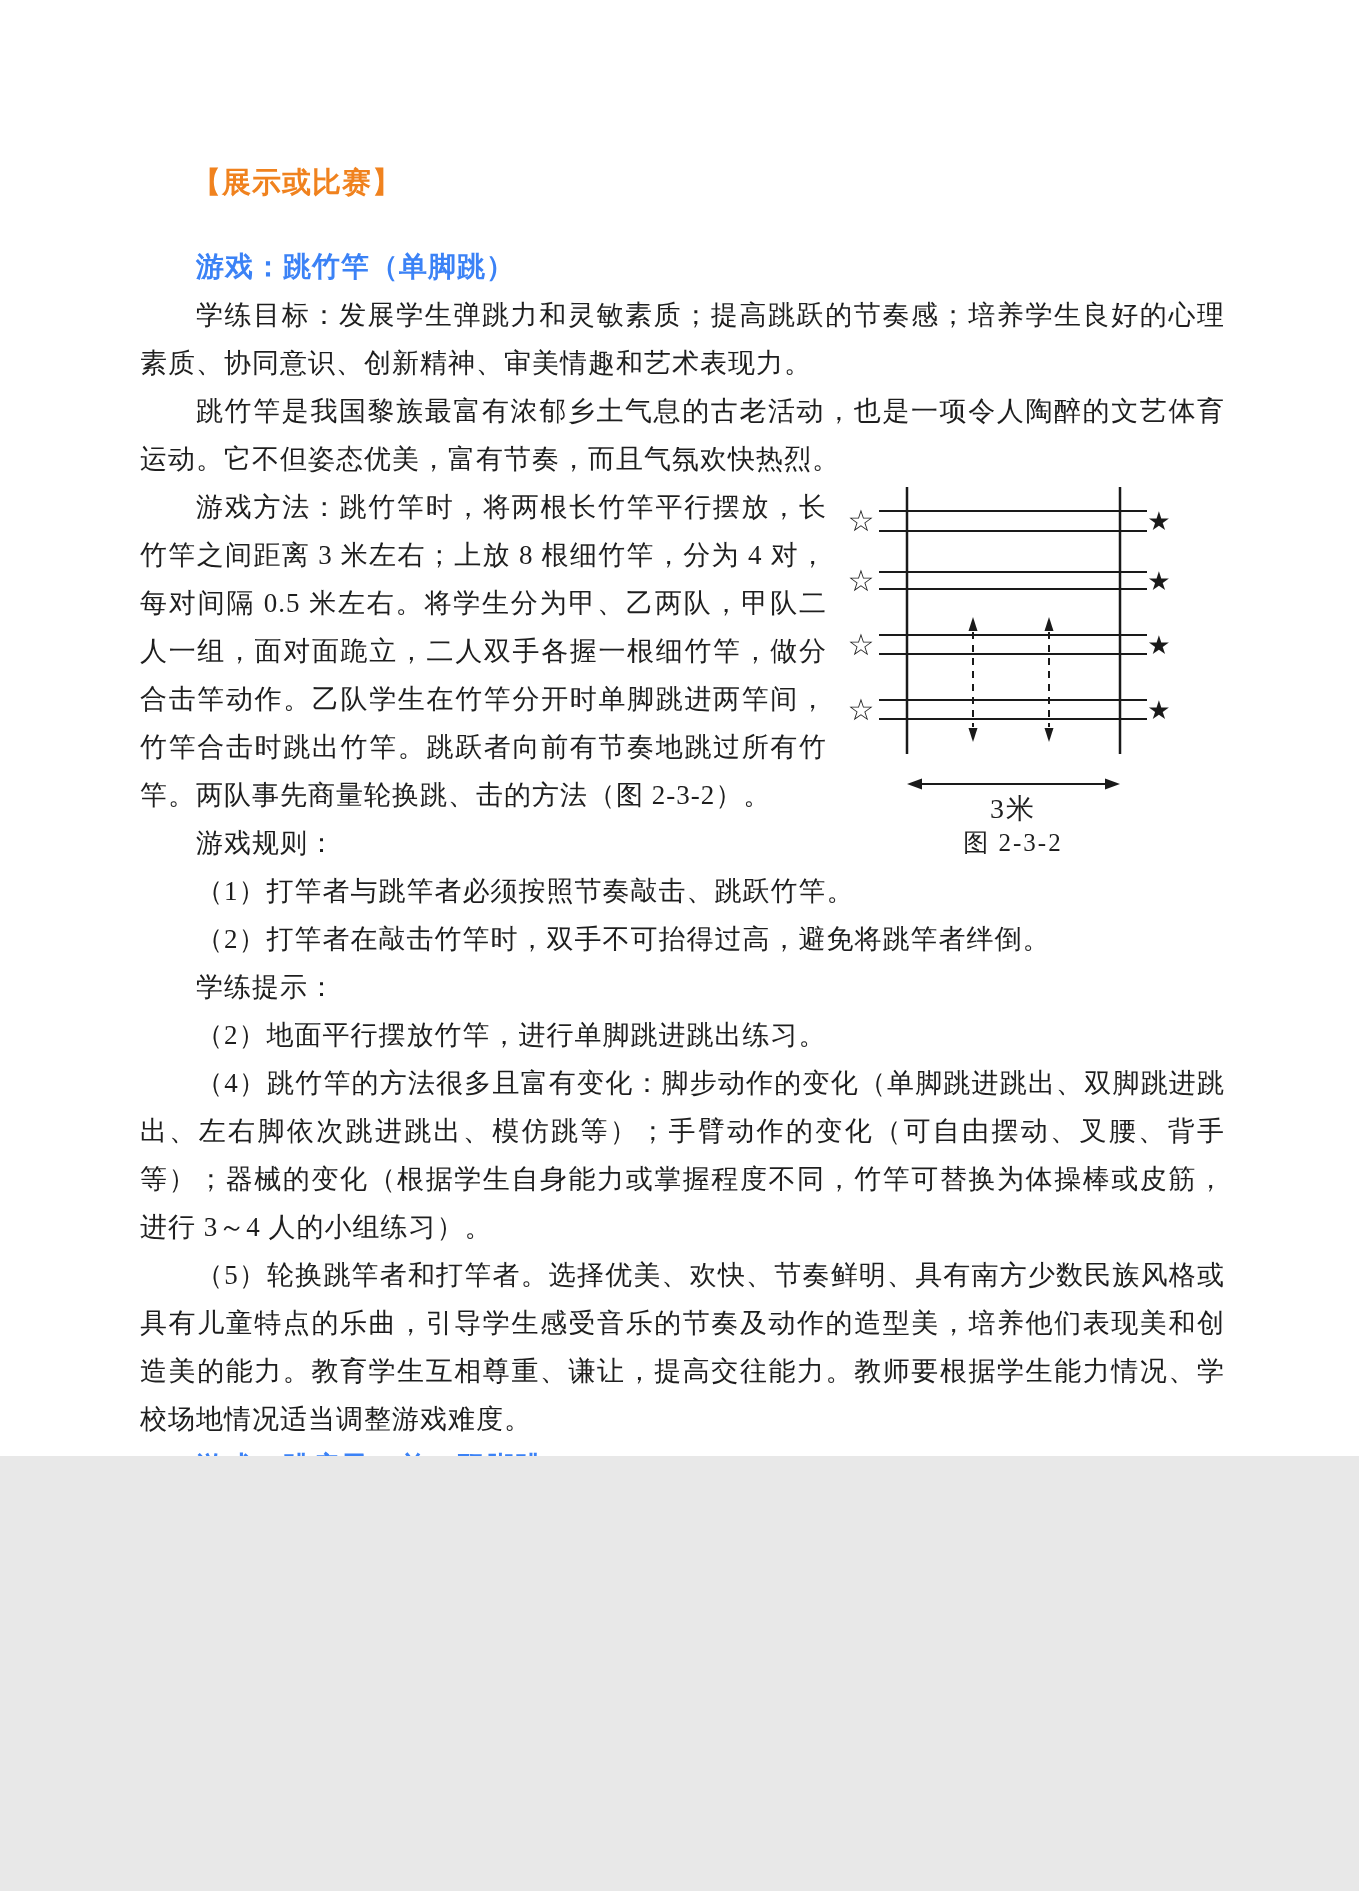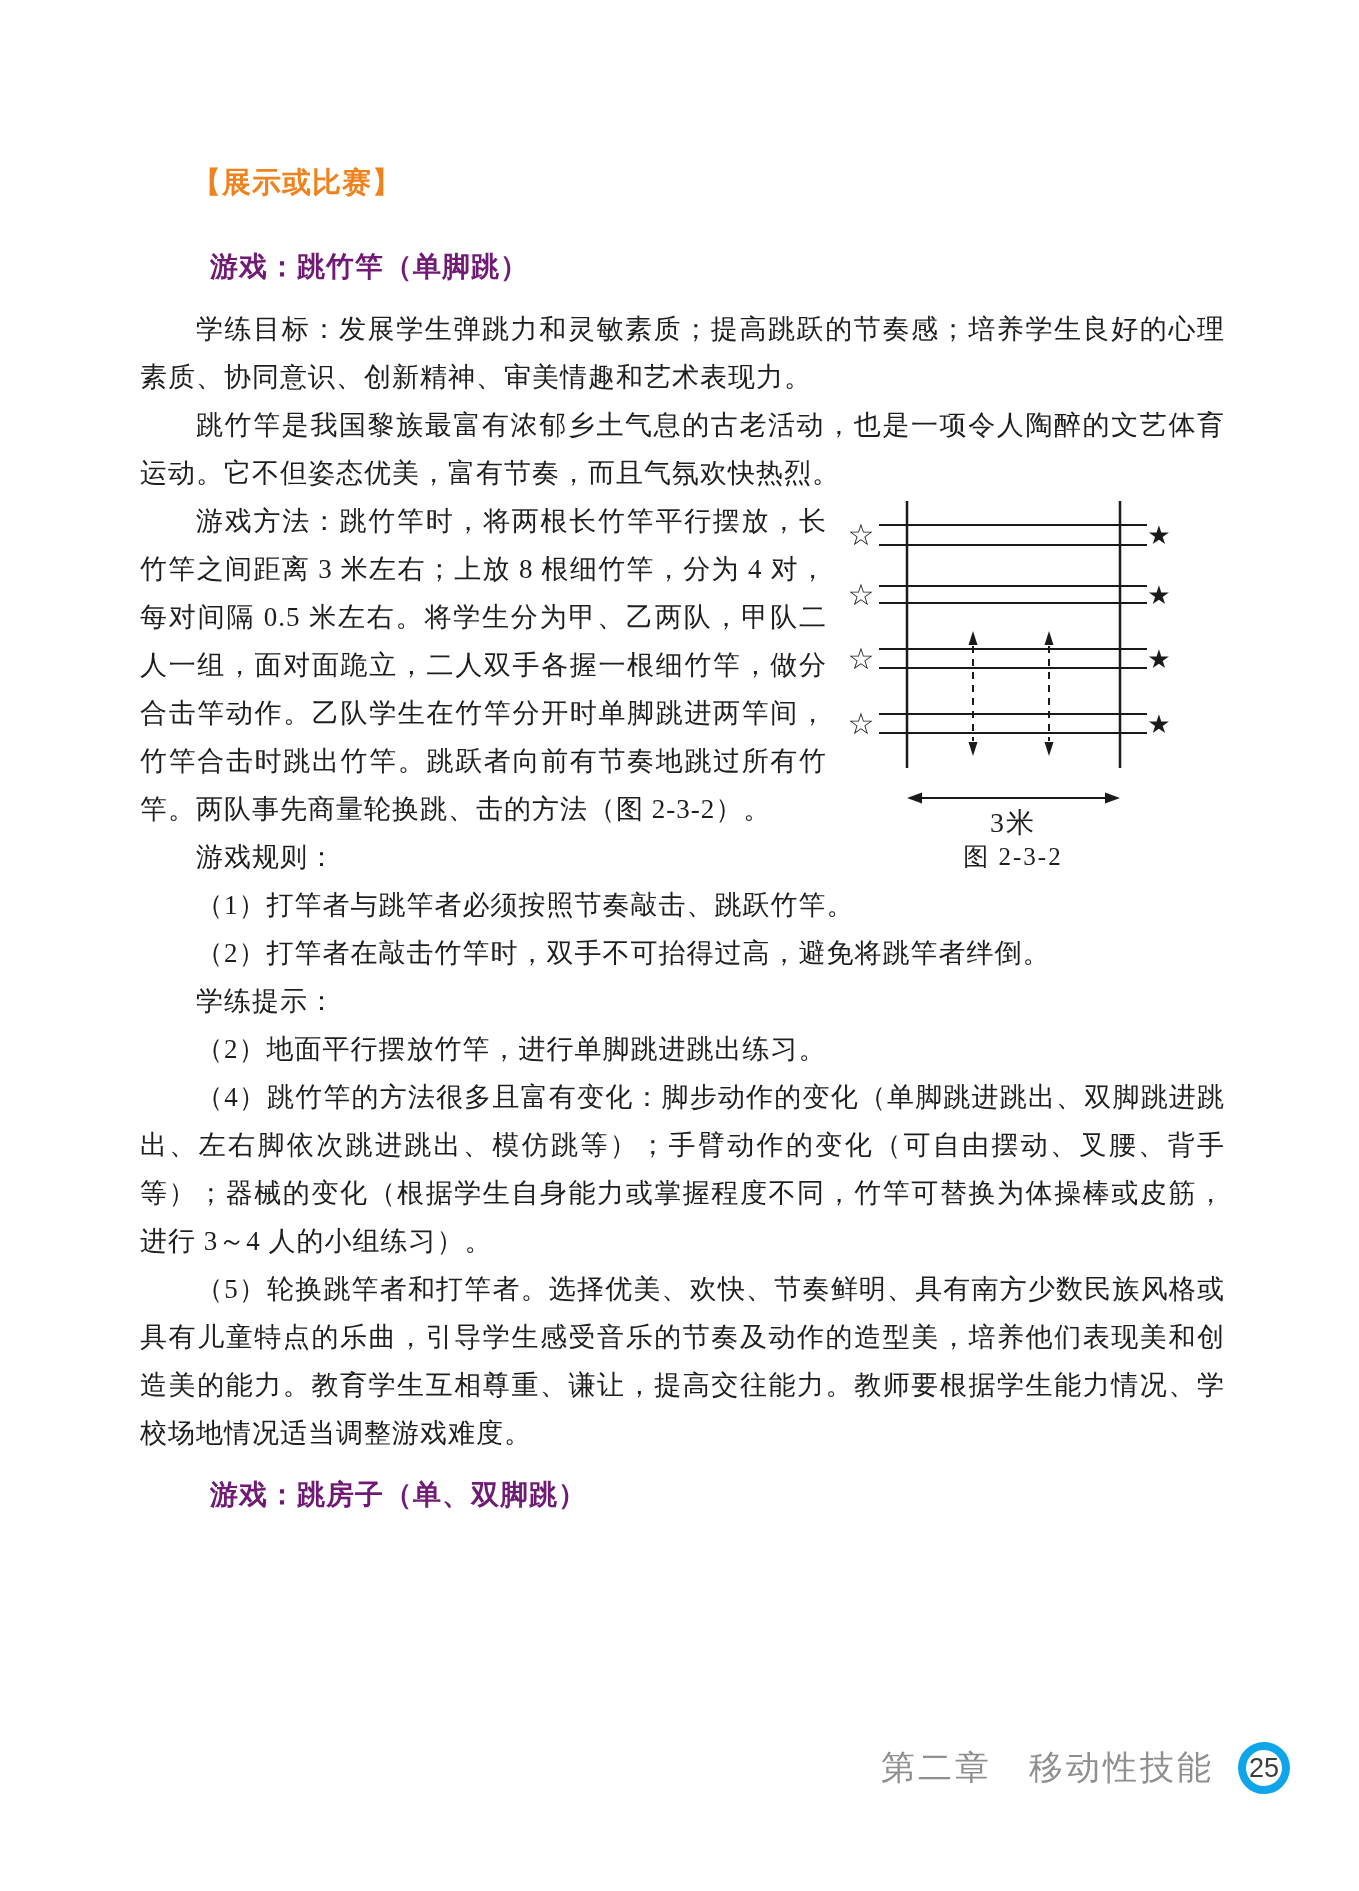--- a/index.html
+++ b/index.html
@@ -1,44 +1,44 @@
 <!DOCTYPE html>
 <html><head>
 <meta charset="utf-8">
 <style>
   html,body{margin:0;padding:0;background:#e8e8e8;}
   .page{
     position:relative;
-    width:1359px;height:1891px;
+    width:1359px;height:1456px;
     margin:0 auto;
     background:#ffffff;
     box-sizing:border-box;
     padding:165px 134px 0 140px;
     font-family:"Liberation Serif", serif;
     color:#1e1e1e;
     overflow:hidden;
   }
   .tag{
     color:#f0821e;
     font-family:"Liberation Sans", sans-serif;
     font-weight:bold;
     font-size:29px;
     line-height:34px;
     letter-spacing:1px;
     margin:0 0 44px 52px;
   }
   h3.game-title{
-    margin:14px;
+    margin:0;
     font-size:28px;
     line-height:48px;
     font-family:"Liberation Sans", sans-serif;
     font-weight:bold;
     letter-spacing:1px;
     text-indent:56px;
-    color:#701a75;
+    color:#3b82f6;
   }
   p.body{
     margin:0;
     font-size:27px;
     line-height:48px;
     letter-spacing:1px;
     text-align:justify;
     text-indent:56px;
   }
   figure.fig{

